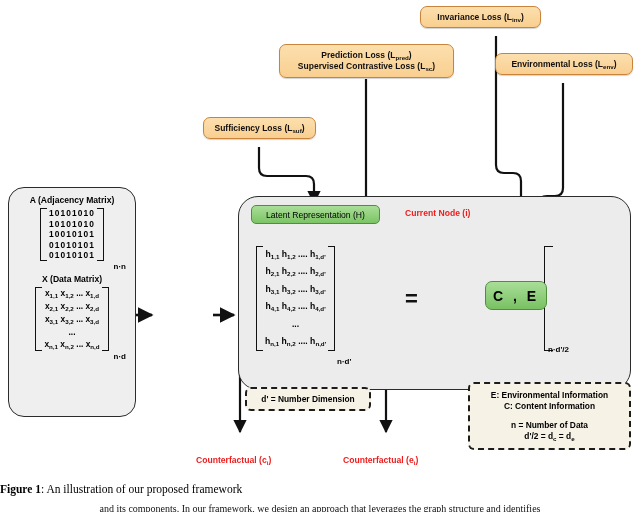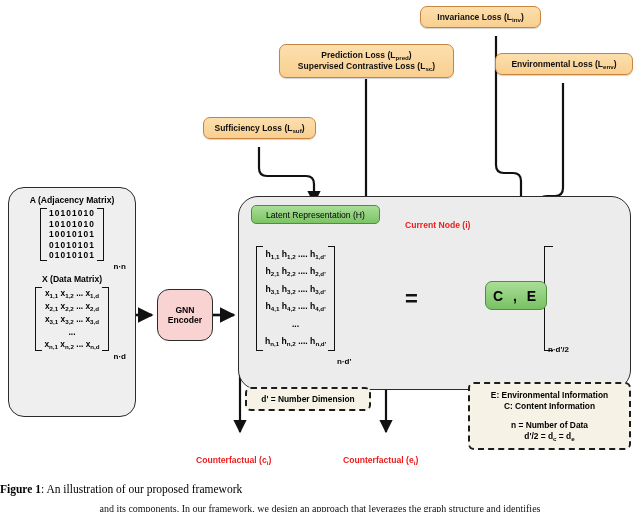--- a/index.html
+++ b/index.html
@@ -177,21 +177,21 @@
     left: 468px; top: 382px; width: 163px; height: 68px;
     justify-content: center;
   }
 
   .red-label {
     color: #ee1c1c;
     font-size: 8.6px;
     font-weight: bold;
     white-space: nowrap;
   }
-  #current-node { left: 405px; top: 220px; }
+  #current-node { left: 405px; top: 208px; }
   #cf-c { left: 196px; top: 455px; }
   #cf-e { left: 343px; top: 455px; }
 
   #note-data-dim { left: 9px; top: 446px; width: 120px; height: 24px; }
 
   #caption {
     left: 0; top: 483px;
     width: 640px;
     font-family: "Liberation Serif", serif;
     font-size: 11.5px;
@@ -294,23 +294,20 @@
       <div class="mrow sym">x<sub>2,1</sub>  x<sub>2,2</sub>  ...  x<sub>2,d</sub></div>
       <div class="mrow sym">x<sub>3,1</sub>  x<sub>3,2</sub>  ...  x<sub>3,d</sub></div>
       <div class="mrow sym">...</div>
       <div class="mrow sym">x<sub>n,1</sub>  x<sub>n,2</sub>  ...  x<sub>n,d</sub></div>
     </div>
     <div class="dim-label">n·d</div>
   </div>
 
 
   
-  <div class="node" id="gnn-encoder">
-    <span>GNN Encoder</span>
-  </div>
 
   
   <div class="node" id="latent-panel"></div>
 
   <div class="node" id="latent-title">
     <span>Latent Representation (H)</span>
   </div>
 
   <div class="node matrix-wrap" id="h-matrix">
     <span class="brk l"></span>

